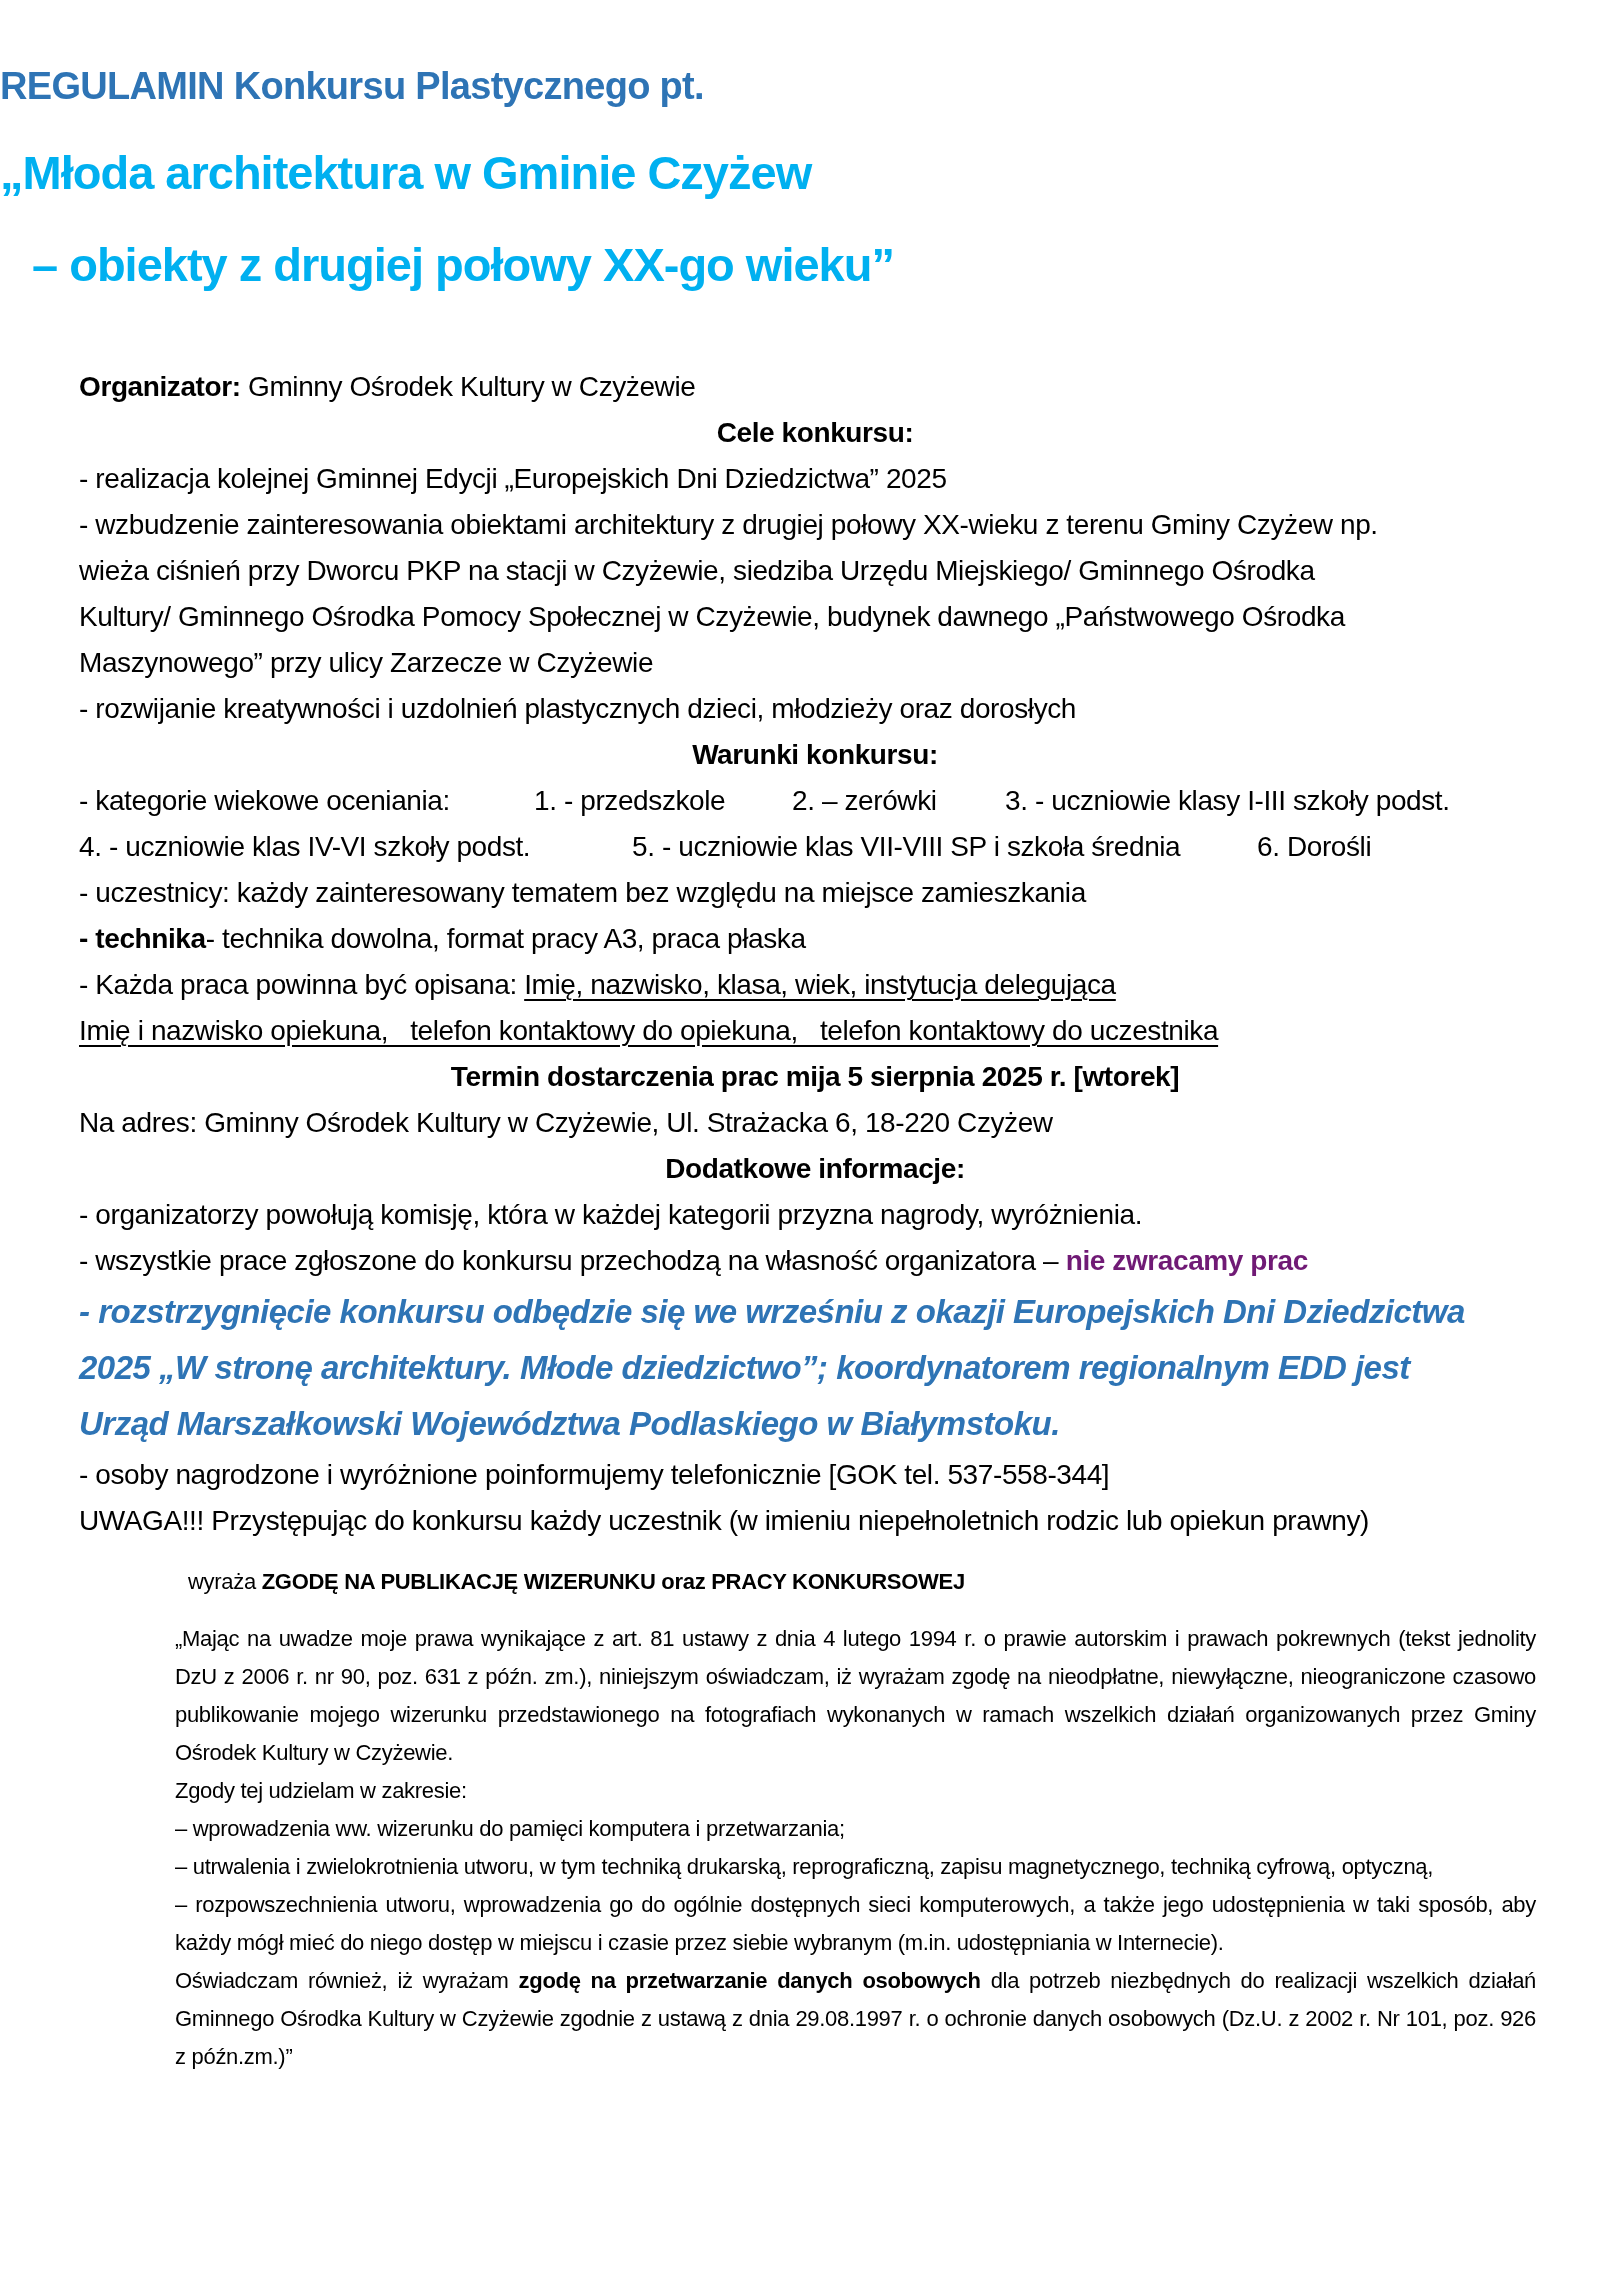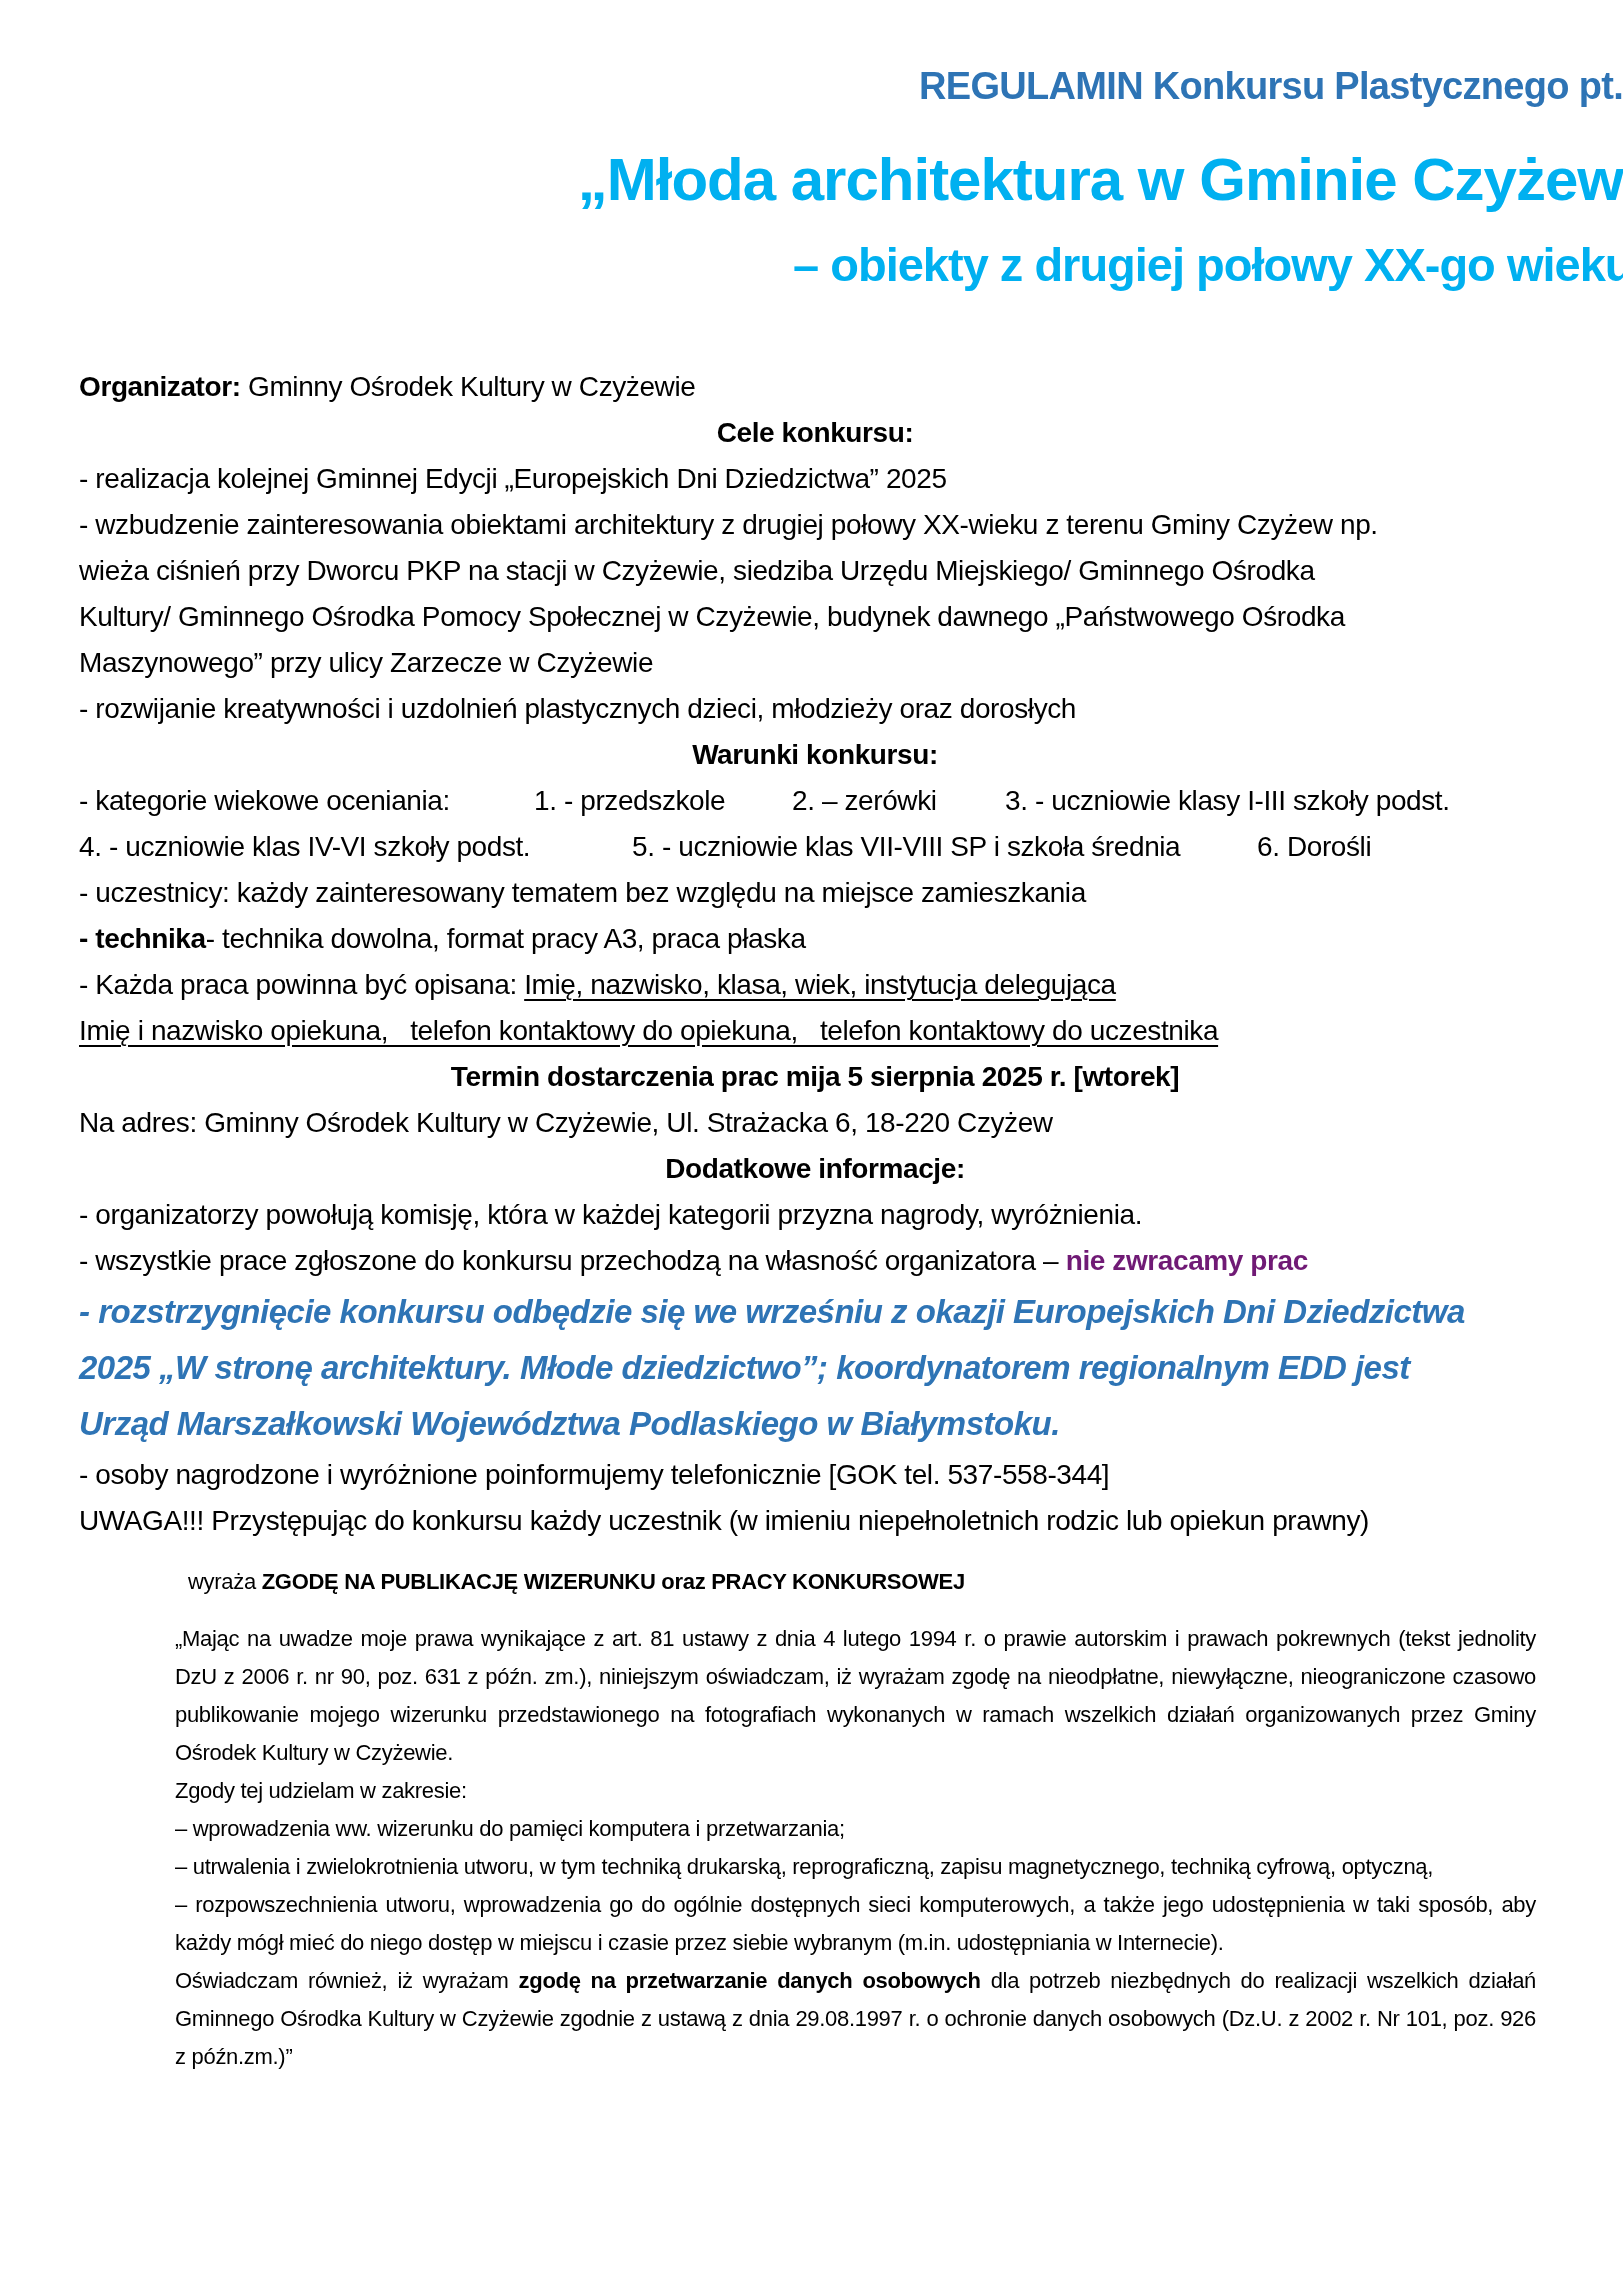--- a/index.html
+++ b/index.html
@@ -1,21 +1,21 @@
 <!DOCTYPE html>
 <html style="font-size:10.5px"><head>
 <meta charset="utf-8">
 <style>
   html, body { margin: 0; padding: 0; background: #ffffff; }
   body { width: 1623px; height: 2295px; position: relative; overflow: hidden;
          font-family: "Liberation Sans", "DejaVu Sans", sans-serif; color: #000; }
   .page { position: absolute; left: 0; top: 0; width: 1623px; height: 2295px; }
-  .title { position: absolute; left: 0; width: 1623px; text-align: right; font-weight: bold; }
+  .title { position: absolute; left: 0; width: 1623px; text-align: left; font-weight: bold; }
   .t1 { top: 65px; font-size: 38px; color: #2e74b5; letter-spacing: -0.7px; }
-  .t2 { top: 145px; font-size: 60px; color: #00b0f0; letter-spacing: -1px; }
+  .t2 { top: 145px; font-size: 47px; color: #00b0f0; letter-spacing: -1px; }
   .t3 { top: 237px; font-size: 47px; color: #00b0f0; letter-spacing: -1px; padding-left: 32px; }
   .body { position: absolute; left: 79px; top: 364px; width: 1472px; font-size: 28px; line-height: 46px; letter-spacing: -0.4px; }
   .line { white-space: nowrap; height: 46px; }
   .b { font-weight: bold; text-align: center; }
   .u { text-decoration: underline; text-decoration-thickness: 2px; text-underline-offset: 5.2px; }
   .red { color: #701a75; font-weight: bold; }
   .blue-it { color: #2e74b5; font-weight: bold; font-style: italic; font-size: 33px; line-height: 56px; height: 56px; letter-spacing: -0.5px; }
   .cat { display: inline-block; }
   .consent { position: absolute; left: 175px; top: 1563px; width: 1361px; font-size: 22px; line-height: 38px; letter-spacing: -0.3px; }
   .consent .p { text-align: justify; text-align-last: left; }

